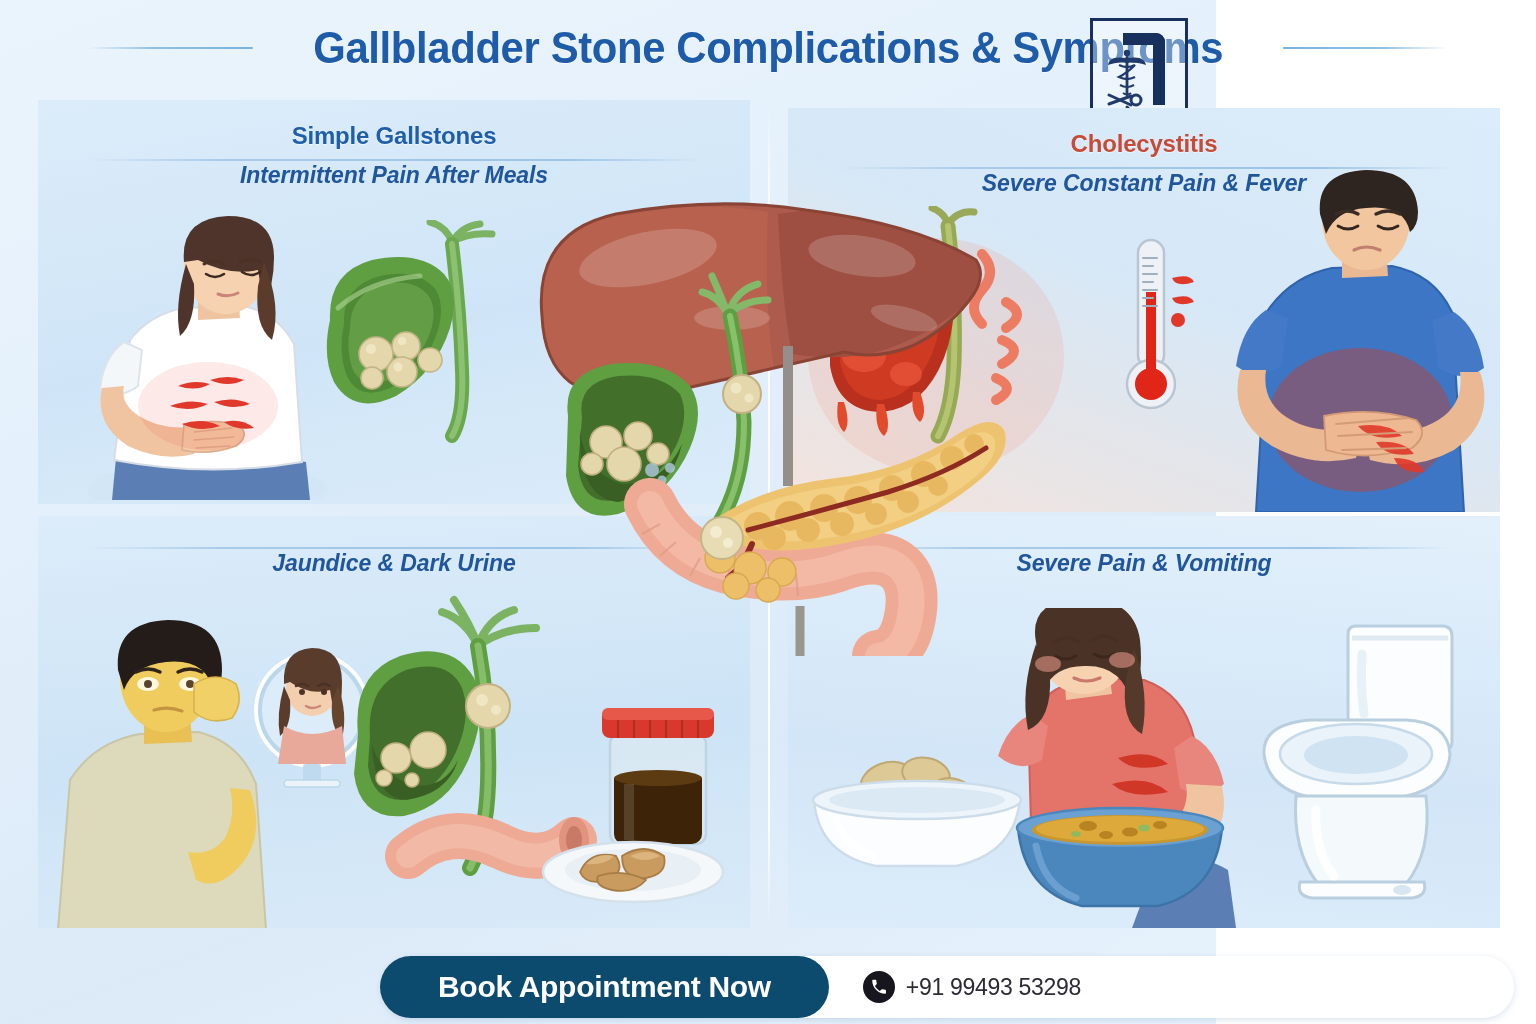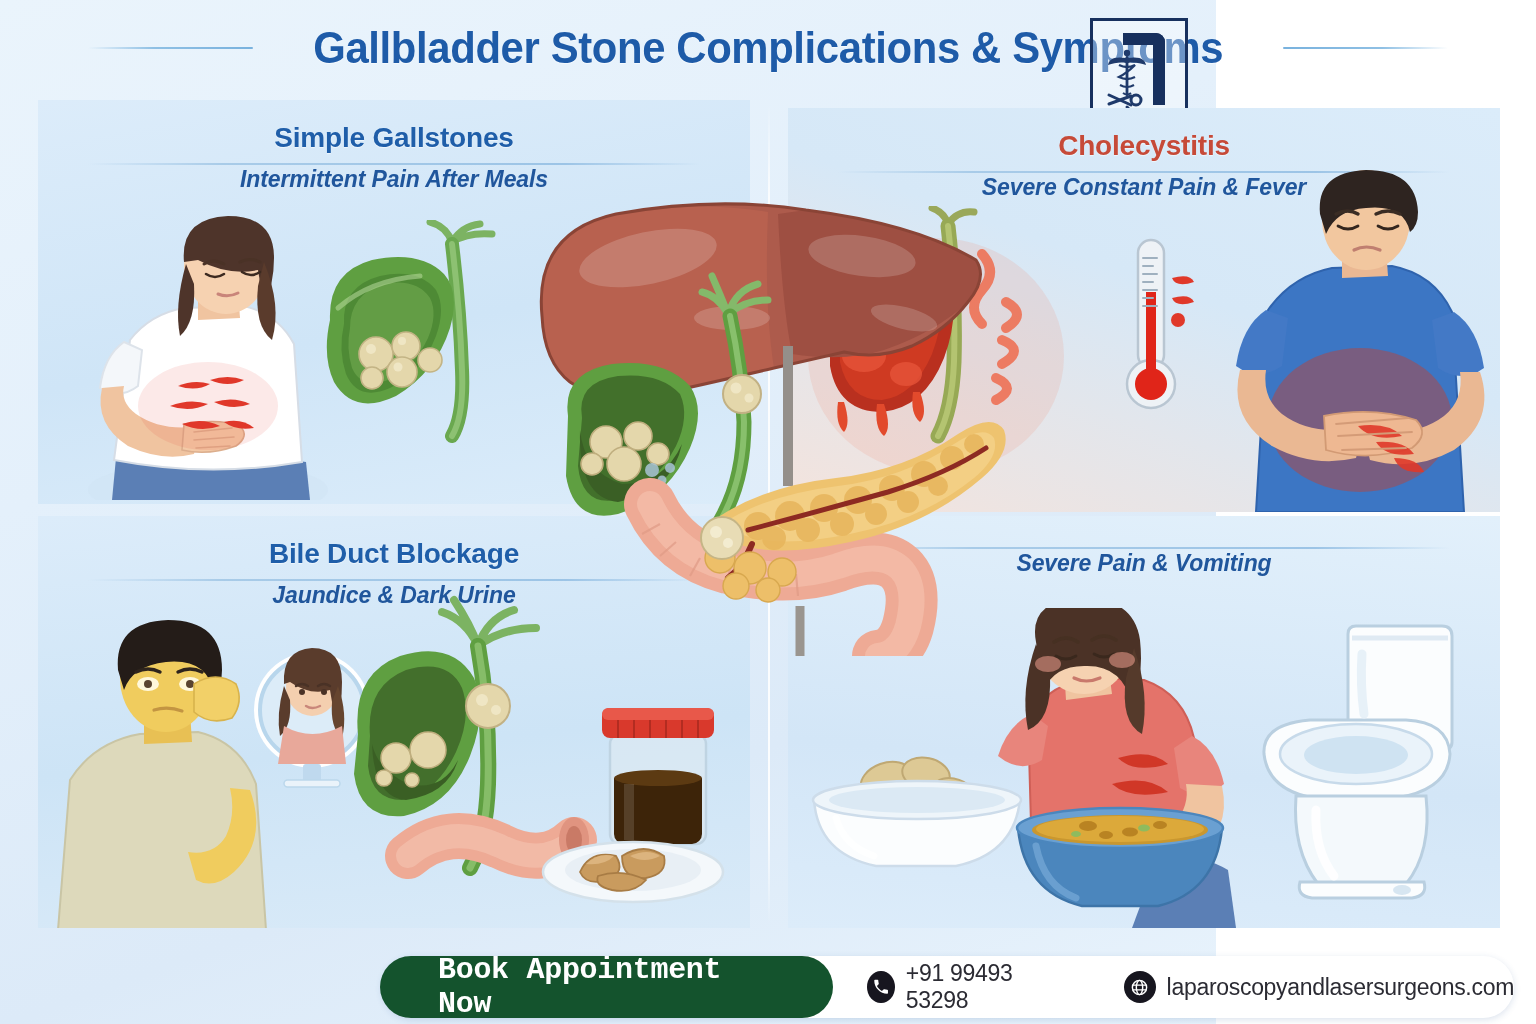--- a/index.html
+++ b/index.html
@@ -51,21 +51,21 @@
   .p-tl{ left:38px;  top:100px; width:712px; height:404px;
          background:linear-gradient(170deg,#dcecfa 0%,#cfe5f7 55%,#dbecfa 100%); }
   .p-tr{ left:788px; top:108px; width:712px; height:404px;
          background:linear-gradient(200deg,#dbecfa 0%,#d6e8f7 45%,#f4e3dc 100%); }
   .p-bl{ left:38px;  top:516px; width:712px; height:412px;
          background:linear-gradient(175deg,#dcecfa 0%,#cde4f6 55%,#d9eaf8 100%); }
   .p-br{ left:788px; top:516px; width:712px; height:412px;
          background:linear-gradient(185deg,#e2f0fb 0%,#d3e6f7 60%,#dcecfa 100%); }
 
   .p-head{ position:absolute; left:0; right:0; top:22px; text-align:center; }
-  .p-title{ font-size:28px; font-weight:700; letter-spacing:-.2px;
+  .p-title{ font-size:24px; font-weight:700; letter-spacing:-.2px;
             font-family:"Liberation Sans Narrow","Liberation Sans",sans-serif;
             text-shadow:0 1px 1px rgba(255,255,255,.6); }
   .p-title.blue{ color:#1f5ea9; }
   .p-title.red { color:#c64a38; }
   .p-divider{ height:1.5px; width:86%; margin:9px auto 0;
      background:linear-gradient(90deg,rgba(160,200,232,0) 0%,#a8cbe8 22%,#9cc4e6 78%,rgba(160,200,232,0) 100%); }
   .p-sub{ margin-top:1px; font-size:23px; font-style:italic; font-weight:600;
           color:#20569c; letter-spacing:-.1px;
           font-family:"Liberation Sans Narrow","Liberation Sans",sans-serif; }
 
@@ -78,23 +78,23 @@
   .art{ position:absolute; }
 
   
   .footer{
     position:absolute; left:382px; top:956px; height:62px; width:1132px;
     background:#ffffff; border-radius:31px; display:flex; align-items:center;
     box-shadow:0 2px 7px rgba(40,80,140,.16);
   }
   .cta{
     height:62px; min-width:430px; padding:8px 58px; border-radius:31px;
-    background:#14532d; color:#fff; display:flex; align-items:center; justify-content:center;
+    background:#0c4a6e; color:#fff; display:flex; align-items:center; justify-content:center;
     font-size:30px; font-weight:700; letter-spacing:-.3px;
-    font-family:Liberation Mono, monospace;
+    font-family:Liberation Sans, sans-serif;
     margin-left:-2px;
   }
   .contact{ display:flex; align-items:center; gap:26px; padding-left:34px; }
   .c-item{ display:flex; align-items:center; gap:11px; }
   .c-ico{ width:32px; height:32px; border-radius:50%; background:#17161f;
           display:flex; align-items:center; justify-content:center; color:#fff; }
   .c-txt{ font-size:23px; color:#2b2b33; letter-spacing:-.3px;
           font-family:"Liberation Sans Narrow","Liberation Sans",sans-serif; }
   .gap{ width:18px; }
 </style>
@@ -286,21 +286,20 @@
         <path d="M150 256 q30 -4 44 10 q-30 6 -44 -10 z"></path>
         <path d="M168 272 q28 -2 38 12 q-28 4 -38 -12 z"></path>
         <path d="M186 288 q24 0 30 14 q-24 2 -30 -14 z"></path>
       </g>
       <path d="M128 254 L200 248 M130 266 L204 262 M134 280 L198 278" stroke="#d49b77" stroke-width="1.8" stroke-linecap="round"></path>
     </svg>
   </div>
 
   <div class="panel p-bl">
     <div class="p-head">
-      <div class="p-title blue">Bile Duct Blockage</div>
       <div class="p-divider"></div>
       <div class="p-sub">Jaundice &amp; Dark Urine</div>
     </div>
 
     <svg class="art" style="left:6px;top:98px;" width="330" height="316" viewBox="0 0 330 316">
       <path d="M26 166 Q50 128 96 120 L154 118 Q196 128 212 170 L222 316 L14 316 Z" fill="#ddd9bb"></path>
       <path d="M26 166 Q50 128 96 120 L154 118 Q196 128 212 170 L222 316 L14 316 Z" fill="none" stroke="#c9c5a5" stroke-width="2"></path>
       <path d="M100 100 L146 98 L148 128 L100 130 Z" fill="#e8c054"></path>
       <ellipse cx="122" cy="64" rx="46" ry="54" fill="#f0cc5e"></ellipse>
       <path d="M74 56 Q70 8 124 6 Q178 6 178 56 Q178 72 170 80 Q164 44 122 48 Q88 52 80 76 Z" fill="#241c18"></path>
@@ -566,26 +565,16 @@
     <div class="contact">
       <div class="c-item">
         <span class="c-ico">
           <svg width="18" height="18" viewBox="0 0 24 24" fill="#ffffff">
             <path d="M6.6 10.8c1.4 2.8 3.8 5.1 6.6 6.6l2.2-2.2c.3-.3.7-.4 1.1-.2 1.2.4 2.5.6 3.8.6.6 0 1 .4 1 1V20c0 .6-.4 1-1 1C11 21 3 13 3 3.3c0-.6.4-1 1-1h3.4c.6 0 1 .4 1 1 0 1.3.2 2.6.6 3.8.1.4 0 .8-.2 1.1l-2.2 2.6z"></path>
           </svg>
         </span>
         <span class="c-txt">+91 99493 53298</span>
       </div>
       <span class="gap"></span>
-      <div class="c-item">
-        <span class="c-ico">
-          <svg width="19" height="19" viewBox="0 0 24 24" fill="none" stroke="#ffffff" stroke-width="1.8">
-            <circle cx="12" cy="12" r="9"></circle>
-            <ellipse cx="12" cy="12" rx="4" ry="9"></ellipse>
-            <path d="M3.3 9h17.4M3.3 15h17.4"></path>
-          </svg>
-        </span>
-        <span class="c-txt">laparoscopyandlasersurgeons.com</span>
-      </div>
     </div>
   </div>
 
 </div>
 
 </body></html>

